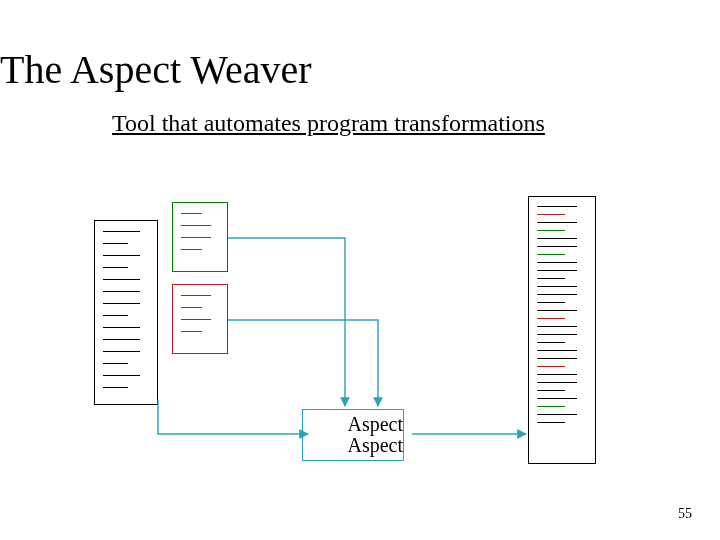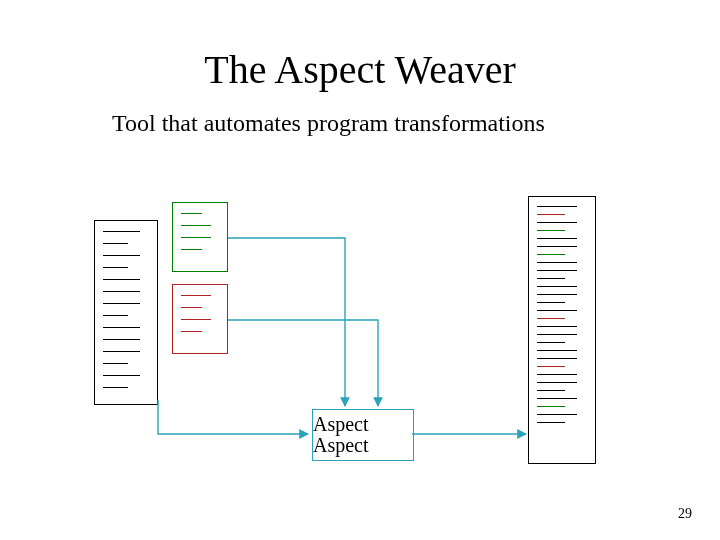--- a/index.html
+++ b/index.html
@@ -10,30 +10,31 @@
     background: #ffffff;
     font-family: "Times New Roman", Times, serif;
     color: #000;
     position: relative;
   }
   .title {
     position: absolute;
     top: 46px;
     left: 0;
     width: 720px;
-    text-align: center;
+    text-align: left;
     font-size: 40px;
     font-weight: 400;
   }
   .subtitle {
     position: absolute;
     top: 110px;
     left: 112px;
     font-size: 24px;
     font-weight: 400;
+    text-decoration: underline;
   }
   .page-num {
     position: absolute;
     bottom: 18px;
     right: 28px;
     font-size: 14px;
   }
 
   
   .box {
@@ -95,28 +96,28 @@
     gap: 7px;
     padding: 9px 8px;
   }
   .out .line.blk { border-color: #000; }
   .out .line.grn { border-color: #008000; }
   .out .line.red { border-color: #b22222; }
 
   
   .weaver {
     position: absolute;
-    left: 312px;
+    left: 302px;
     top: 409px;
     width: 100px;
     height: 50px;
     border: 1px solid #2aa3b8;
     display: flex;
     flex-direction: column;
-    align-items: flex-start;
+    align-items: flex-end;
     justify-content: center;
     font-size: 20px;
     line-height: 1.05;
     font-family: "Times New Roman", Times, serif;
   }
 
   
   svg.arrows {
     position: absolute;
     left: 0; top: 0;
@@ -206,13 +207,13 @@
 
   <path d="M 158 400 L 158 434 L 308 434" fill="none" stroke="#2aa3b8" stroke-width="1.4" marker-end="url(#ah)"></path>
 
   <path d="M 228 238 L 345 238 L 345 406" fill="none" stroke="#2aa3b8" stroke-width="1.4" marker-end="url(#ah)"></path>
 
   <path d="M 228 320 L 378 320 L 378 406" fill="none" stroke="#2aa3b8" stroke-width="1.4" marker-end="url(#ah)"></path>
 
   <path d="M 412 434 L 526 434" fill="none" stroke="#2aa3b8" stroke-width="1.4" marker-end="url(#ah)"></path>
 </svg>
 
-<div class="page-num">29</div>
+<div class="page-num">55</div>
 
 </body></html>

